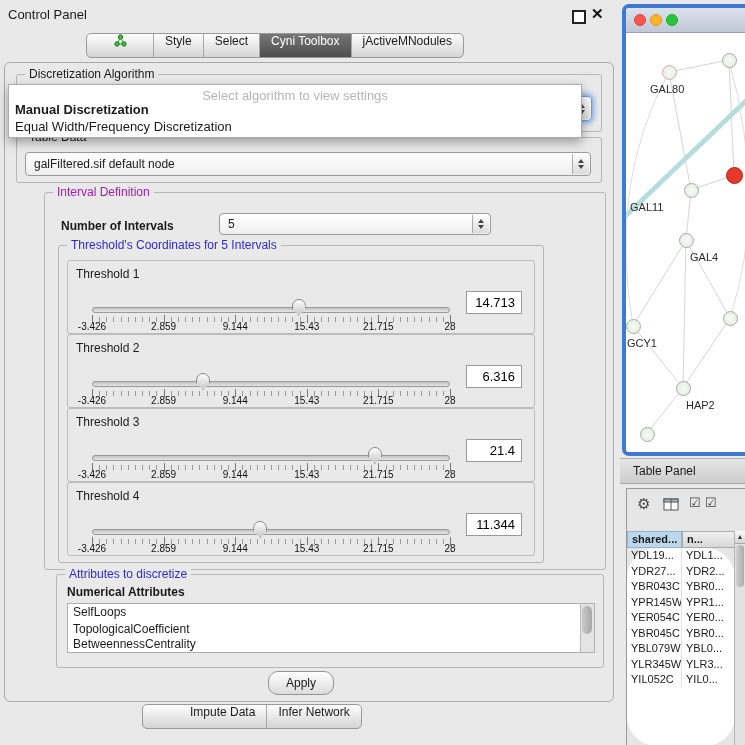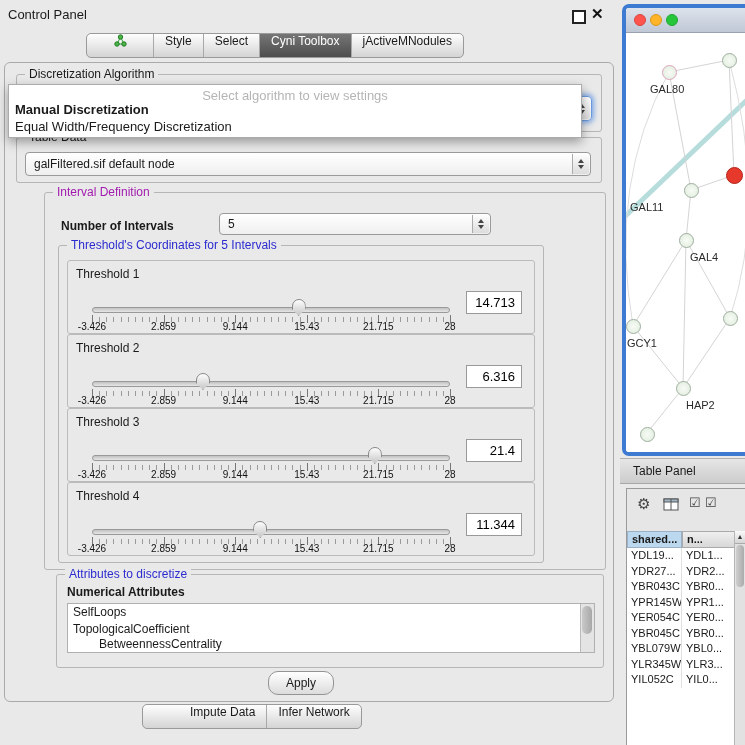--- a/index.html
+++ b/index.html
@@ -79,21 +79,21 @@
   .node-label{position:absolute;font-size:11px;color:#2a2a2a;white-space:nowrap;}
   #tablepanel-bar{left:620px;top:458px;width:125px;height:24px;
     background:linear-gradient(#e6e6e6,#cccccc);border-top:1px solid #b0b0b0;border-bottom:1px solid #a8a8a8;}
   #tablepanel-title{position:absolute;left:13px;top:5px;font-size:12px;}
   #table-window{left:626px;top:488px;width:119px;height:257px;border:1px solid #9a9a9a;background:#e6e6e6;overflow:hidden;}
   .tool-icon{position:absolute;top:6px;font-size:15px;color:#444;}
   #tbl-header{position:absolute;left:0;top:42px;height:17px;display:flex;font-size:11px;font-weight:bold;}
   .hcell{box-sizing:border-box;border:1px solid #9ab0c4;padding:1px 4px;overflow:hidden;white-space:nowrap;}
   .hcell.sel{background:#bcd8ee;}
   .hcell.norm{background:linear-gradient(#efefef,#d8d8d8);border-color:#aaa;font-weight:bold;}
-  #tbl-rows{position:absolute;left:0;top:59px;width:108px;bottom:0;background:#fff;font-size:11px;}
+  #tbl-rows{position:absolute;left:0;top:59px;width:108px;bottom:0;background:#fff;font-size:11px;border-radius:30px;}
   .trow{display:flex;height:15.5px;line-height:15px;}
   .tcell{box-sizing:border-box;width:55px;padding:0 4px;border-right:1px solid #e0e0e0;overflow:hidden;white-space:nowrap;}
   .tcell:last-child{width:53px;}
   #tbl-vscroll{position:absolute;right:0;top:42px;bottom:0;width:11px;background:#e2e2e2;border-left:1px solid #b5b5b5;}
   #vscroll-arrow{position:absolute;top:0;left:0;width:10px;height:12px;background:linear-gradient(#fafafa,#d5d5d5);
     border-bottom:1px solid #aaa;font-size:7px;text-align:center;line-height:12px;color:#333;}
   #vscroll-thumb{position:absolute;top:14px;left:1px;width:8px;height:42px;background:linear-gradient(90deg,#cfcfcf,#ababab);border-radius:4px;}
 </style>
 </head>
 <body>
@@ -272,21 +272,21 @@
     </div>
   </div>
 </div>
 
 <div class="abs groupbox" id="attr-group">
   <span class="gb-title gb-blue">Attributes to discretize</span>
   <span id="attr-label">Numerical Attributes</span>
   <div id="attr-list">
     <div class="attr-item" style="top:1px;">SelfLoops</div>
     <div class="attr-item" style="top:18px;">TopologicalCoefficient</div>
-    <div class="attr-item" style="top:33px;margin-left:26px;">BetweennessCentrality</div>
+    <div class="attr-item" style="top:33px;">BetweennessCentrality</div>
     <div id="attr-scroll">
         <div id="attr-thumb"></div>
       </div>
   </div>
 </div>
 
 <div class="abs" id="apply-button">Apply</div>
 
 <div class="abs tabbar" id="bottom-tabbar">
   <div class="tab">

